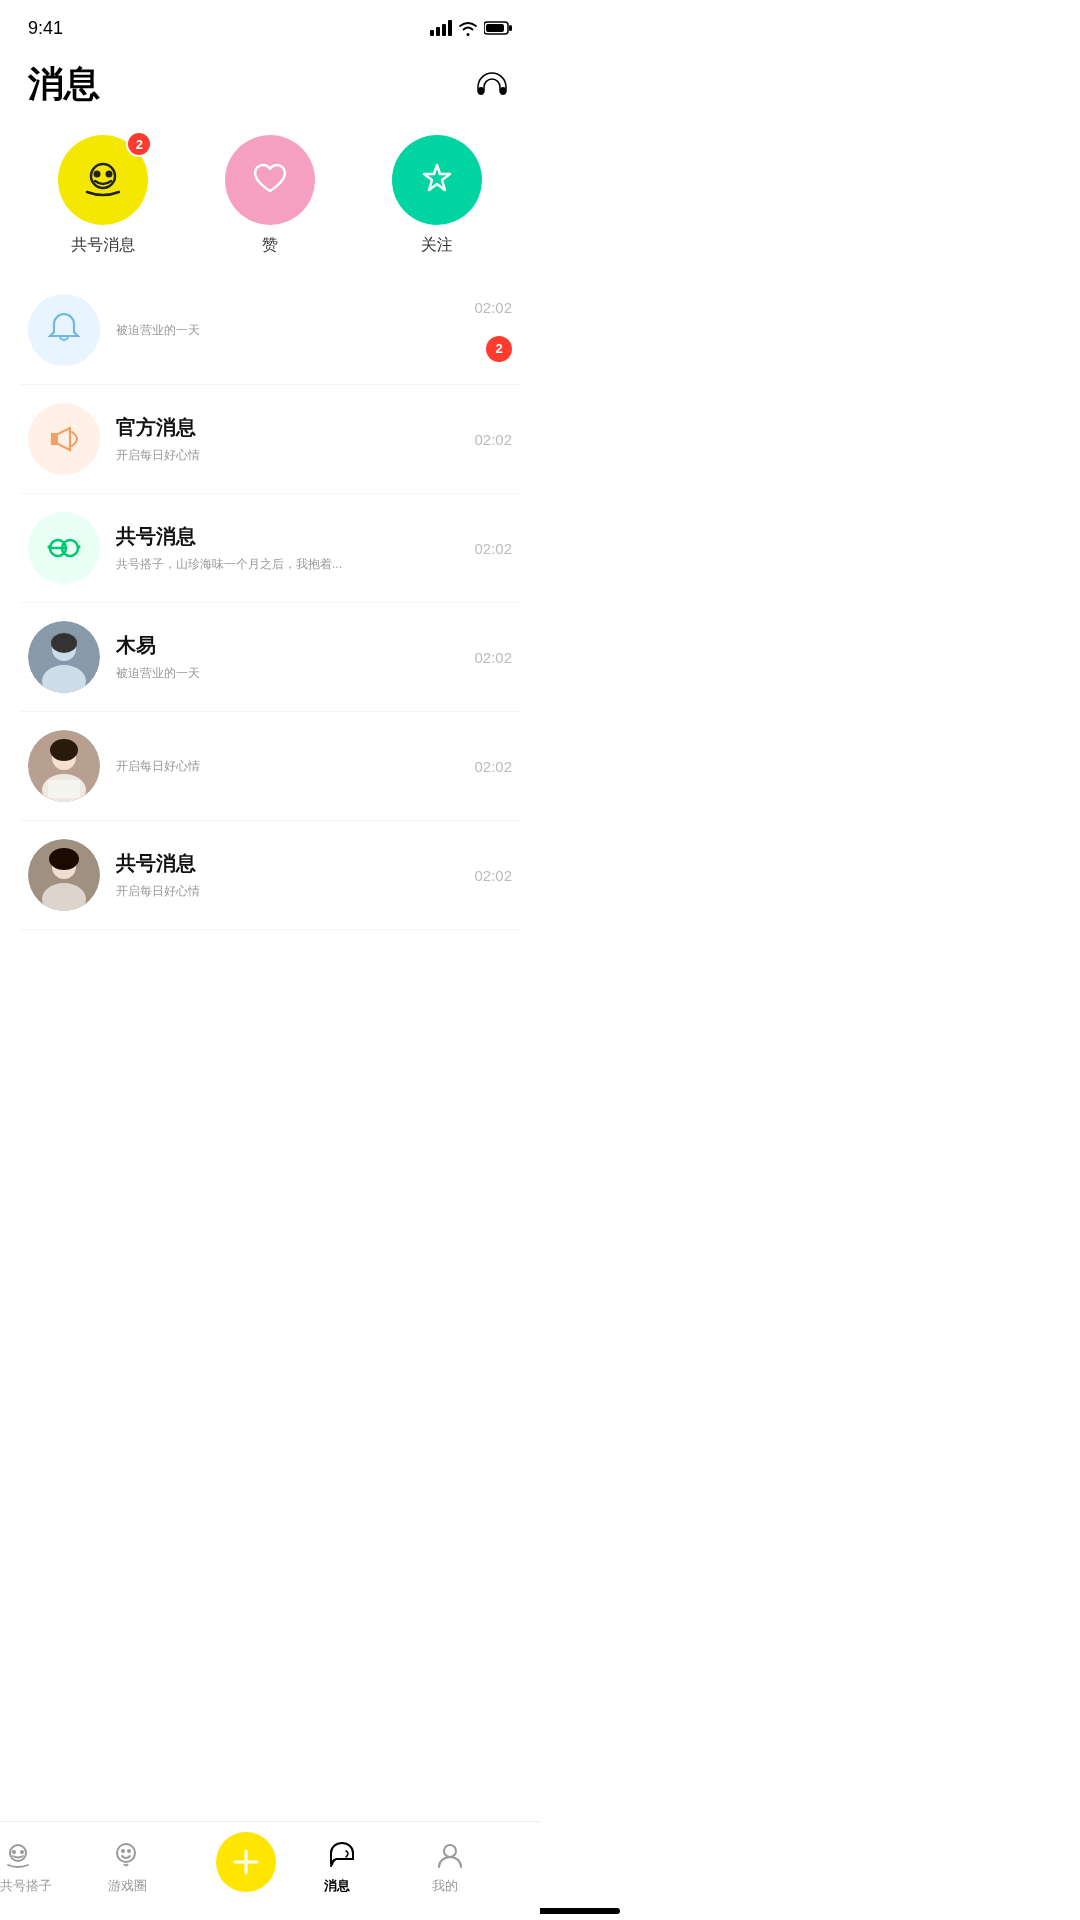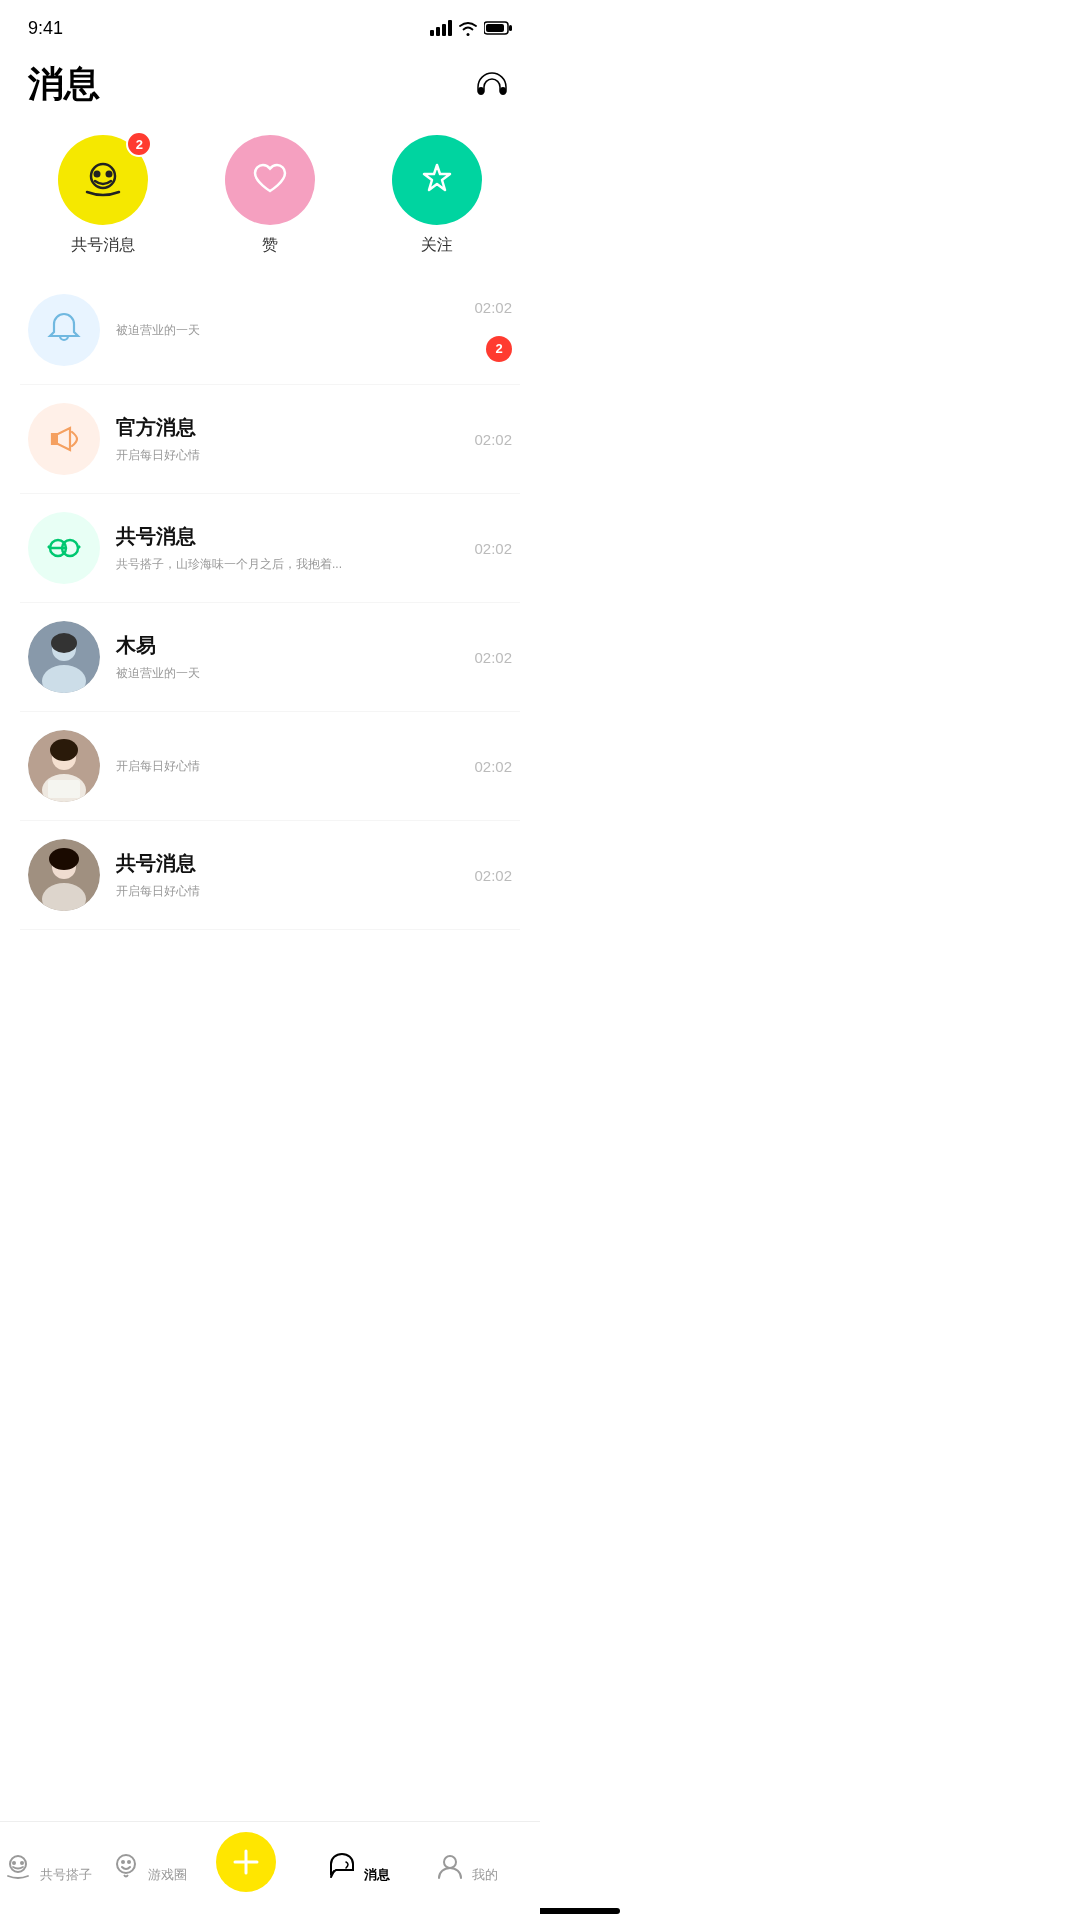--- a/index.html
+++ b/index.html
@@ -170,22 +170,22 @@
       background: #fff;
       border-top: 1px solid #eee;
       display: flex;
       justify-content: space-around;
       align-items: center;
       padding: 10px 0 20px;
       z-index: 100;
     }
     .nav-item {
       display: flex;
-      flex-direction: row;
-      align-items: flex-end;
+      flex-direction: column;
+      align-items: flex-start;
       gap: 4px;
       flex: 1;
     }
     .nav-icon {
       width: 36px;
       height: 36px;
       display: flex;
       align-items: center;
       justify-content: center;
       font-size: 28px;

